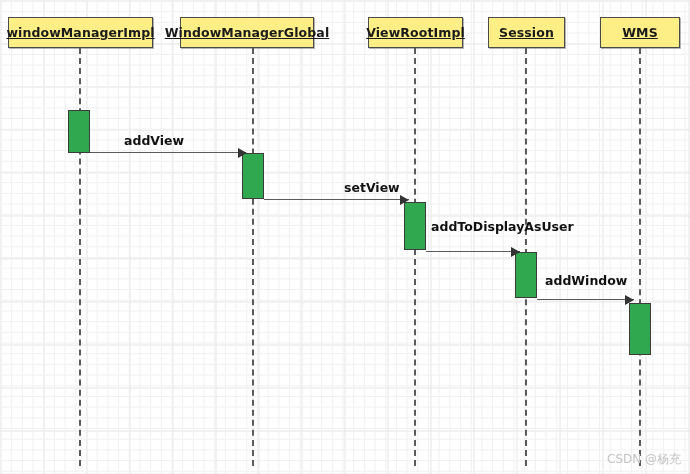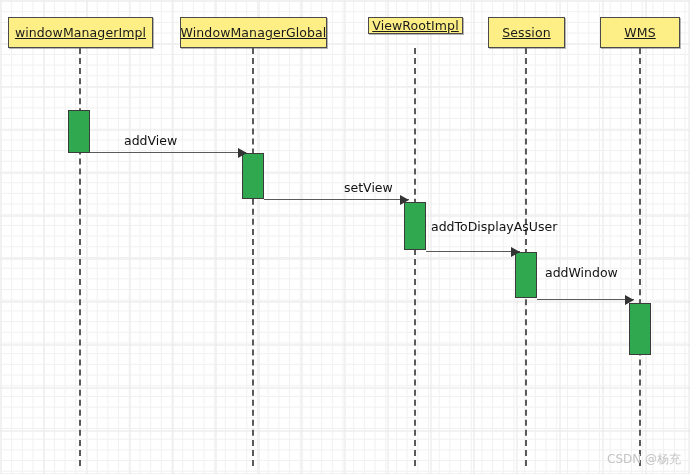--- a/index.html
+++ b/index.html
@@ -38,21 +38,21 @@
     box-sizing: border-box;
     background: #fdee86;
     border: 1.5px solid #4a4a4a;
     display: flex;
     align-items: center;
     justify-content: center;
     box-shadow: 1px 1px 0 rgba(90,90,90,0.45);
   }
   .participant .pname {
     font-size: 12.5px;
-    font-weight: normal;
+    font-weight: bold;
     color: #1a1a1a;
     text-decoration: underline;
     letter-spacing: 0.1px;
     white-space: nowrap;
   }
 
   .activation {
     position: absolute;
     box-sizing: border-box;
     background: #2fa84f;
@@ -68,21 +68,21 @@
     position: absolute;
     width: 0;
     height: 0;
     border-top: 5px solid transparent;
     border-bottom: 5px solid transparent;
     border-left: 9px solid #333333;
   }
   .msg-label {
     position: absolute;
     font-size: 12.5px;
-    font-weight: normal;
+    font-weight: bold;
     color: #111111;
     white-space: nowrap;
     text-align: center;
   }
 
   .watermark {
     position: absolute;
     font-size: 12px;
     color: #c3c3c3;
     white-space: nowrap;
@@ -97,24 +97,24 @@
 
   <div class="lifeline" style="left:79px; top:48px; height:418px;"></div>
   <div class="lifeline" style="left:252px; top:48px; height:418px;"></div>
   <div class="lifeline" style="left:414px; top:48px; height:418px;"></div>
   <div class="lifeline" style="left:525px; top:48px; height:418px;"></div>
   <div class="lifeline" style="left:639px; top:48px; height:418px;"></div>
 
   <div class="participant" style="left:8px; top:17px; width:145px; height:31px;">
     <span class="pname">windowManagerImpl</span>
   </div>
-  <div class="participant" style="left:180px; top:17px; width:147px; height:31px;align-items:center;">
+  <div class="participant" style="left:180px; top:17px; width:134px; height:31px;align-items:center;">
     <span class="pname">WindowManagerGlobal</span>
   </div>
-  <div class="participant" style="left:368px; top:17px; width:95px; height:17px;">
+  <div class="participant" style="left:368px; top:17px; width:95px; height:31px;">
     <span class="pname">ViewRootImpl</span>
   </div>
   <div class="participant" style="left:600px; top:17px; width:80px; height:31px;">
     <span class="pname">WMS</span>
   </div>
   <div class="participant" style="left:488px; top:17px; width:77px; height:31px;">
     <span class="pname">Session</span>
   </div>
 
   <div class="activation" style="left:68px; top:110px; width:22px; height:43px;"></div>
@@ -130,17 +130,17 @@
   <div class="msg-line" style="left:264px; top:199px; width:145px;"></div>
   <div class="msg-head" style="left:400px; top:194.5px;"></div>
   <div class="msg-label" style="left:300px; top:180px;margin-left:44px;">setView</div>
 
   <div class="msg-line" style="left:426px; top:251px; width:94px;"></div>
   <div class="msg-head" style="left:511px; top:246.5px;"></div>
   <div class="msg-label" style="left:431px; top:219px;">addToDisplayAsUser</div>
 
   <div class="msg-line" style="left:537px; top:299px; width:97px;"></div>
   <div class="msg-head" style="left:625px; top:294.5px;"></div>
-  <div class="msg-label" style="left:545px; top:265px;">addWindow</div>
+  <div class="msg-label" style="left:545px; top:273px;">addWindow</div>
 
   <div class="watermark" style="left:607px; top:451px;">CSDN @杨充</div>
 
 </div>
 
 </body></html>

